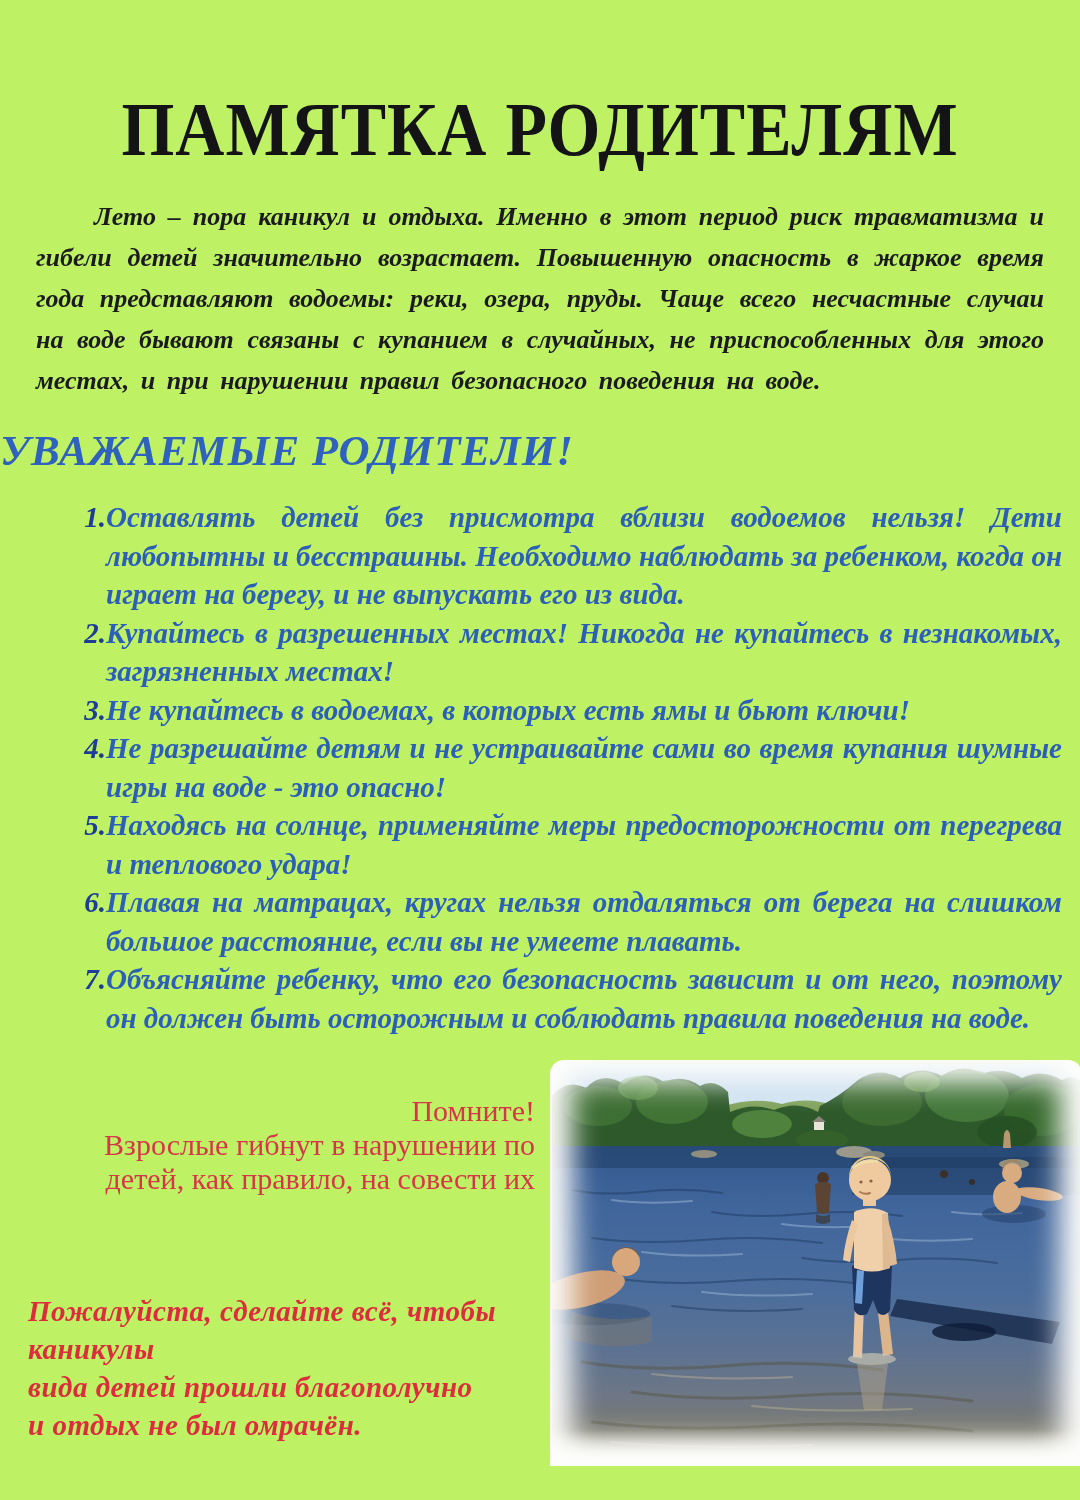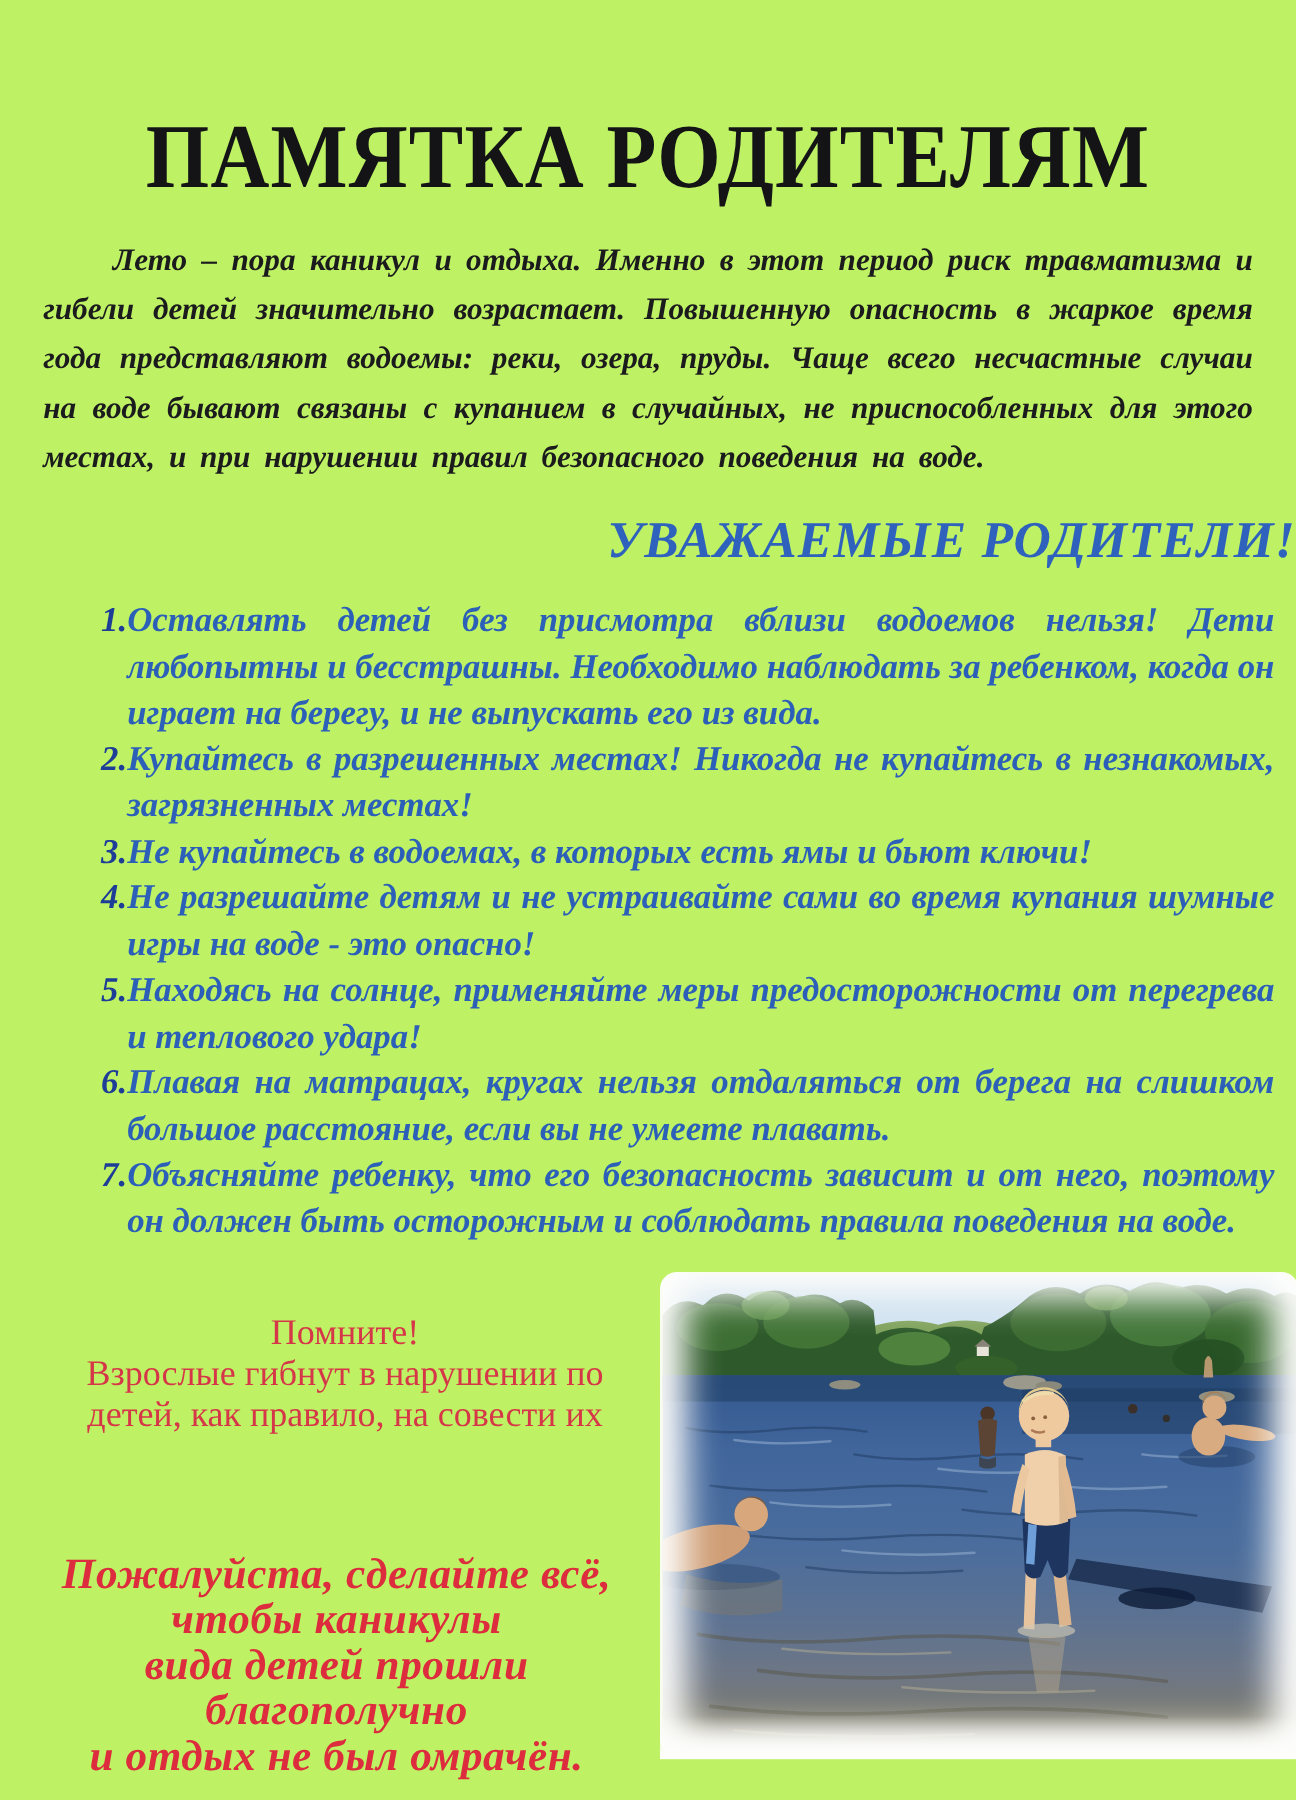--- a/index.html
+++ b/index.html
@@ -21,47 +21,47 @@
   }
   .intro{
     position:absolute;top:170px;left:36px;width:1008px;
     font-size:26px;line-height:41px;
     font-weight:bold;font-style:italic;color:#1b1b1e;
     text-align:justify;text-indent:58px;
     word-spacing:5px;
   }
   .subheading{
     position:absolute;top:390px;left:0;width:100%;
-    text-align:right;
+    text-align:left;
     font-size:43px;font-weight:bold;font-style:italic;
     color:#2f62bd;letter-spacing:1px;
   }
   .rules{
     position:absolute;top:498px;left:70px;width:992px;
   }
   .rule{
     display:flex;align-items:flex-start;
     font-size:29px;line-height:38.5px;
     font-weight:bold;font-style:italic;
   }
   .rule .num{
     flex:0 0 36px;text-align:right;color:#1d3d97;
   }
   .rule .txt{
     flex:1;color:#2c5fb8;text-align:justify;
   }
   .reminder{
     position:absolute;top:1094px;left:40px;width:495px;
-    text-align:center;color:#d63748;
+    text-align:right;color:#d63748;
     font-size:30px;line-height:34px;font-weight:400;
   }
   .plea{
     position:absolute;top:1292px;left:28px;width:505px;
-    text-align:center;color:#dc2c3d;
-    font-size:36px;line-height:38px;
+    color:#dc2c3d;
+    font-size:29px;line-height:38px;
     font-weight:bold;font-style:italic;
     letter-spacing:0.5px;
   }
   .photo{
     position:absolute;top:1062px;left:552px;width:528px;height:400px;
   }
   .photo svg{position:absolute;inset:0;width:100%;height:100%;border-radius:12px;}
   .photo .feather{
     position:absolute;inset:-2px;border-radius:14px;
     box-shadow:inset 0 0 28px 22px #fdfdfb;

